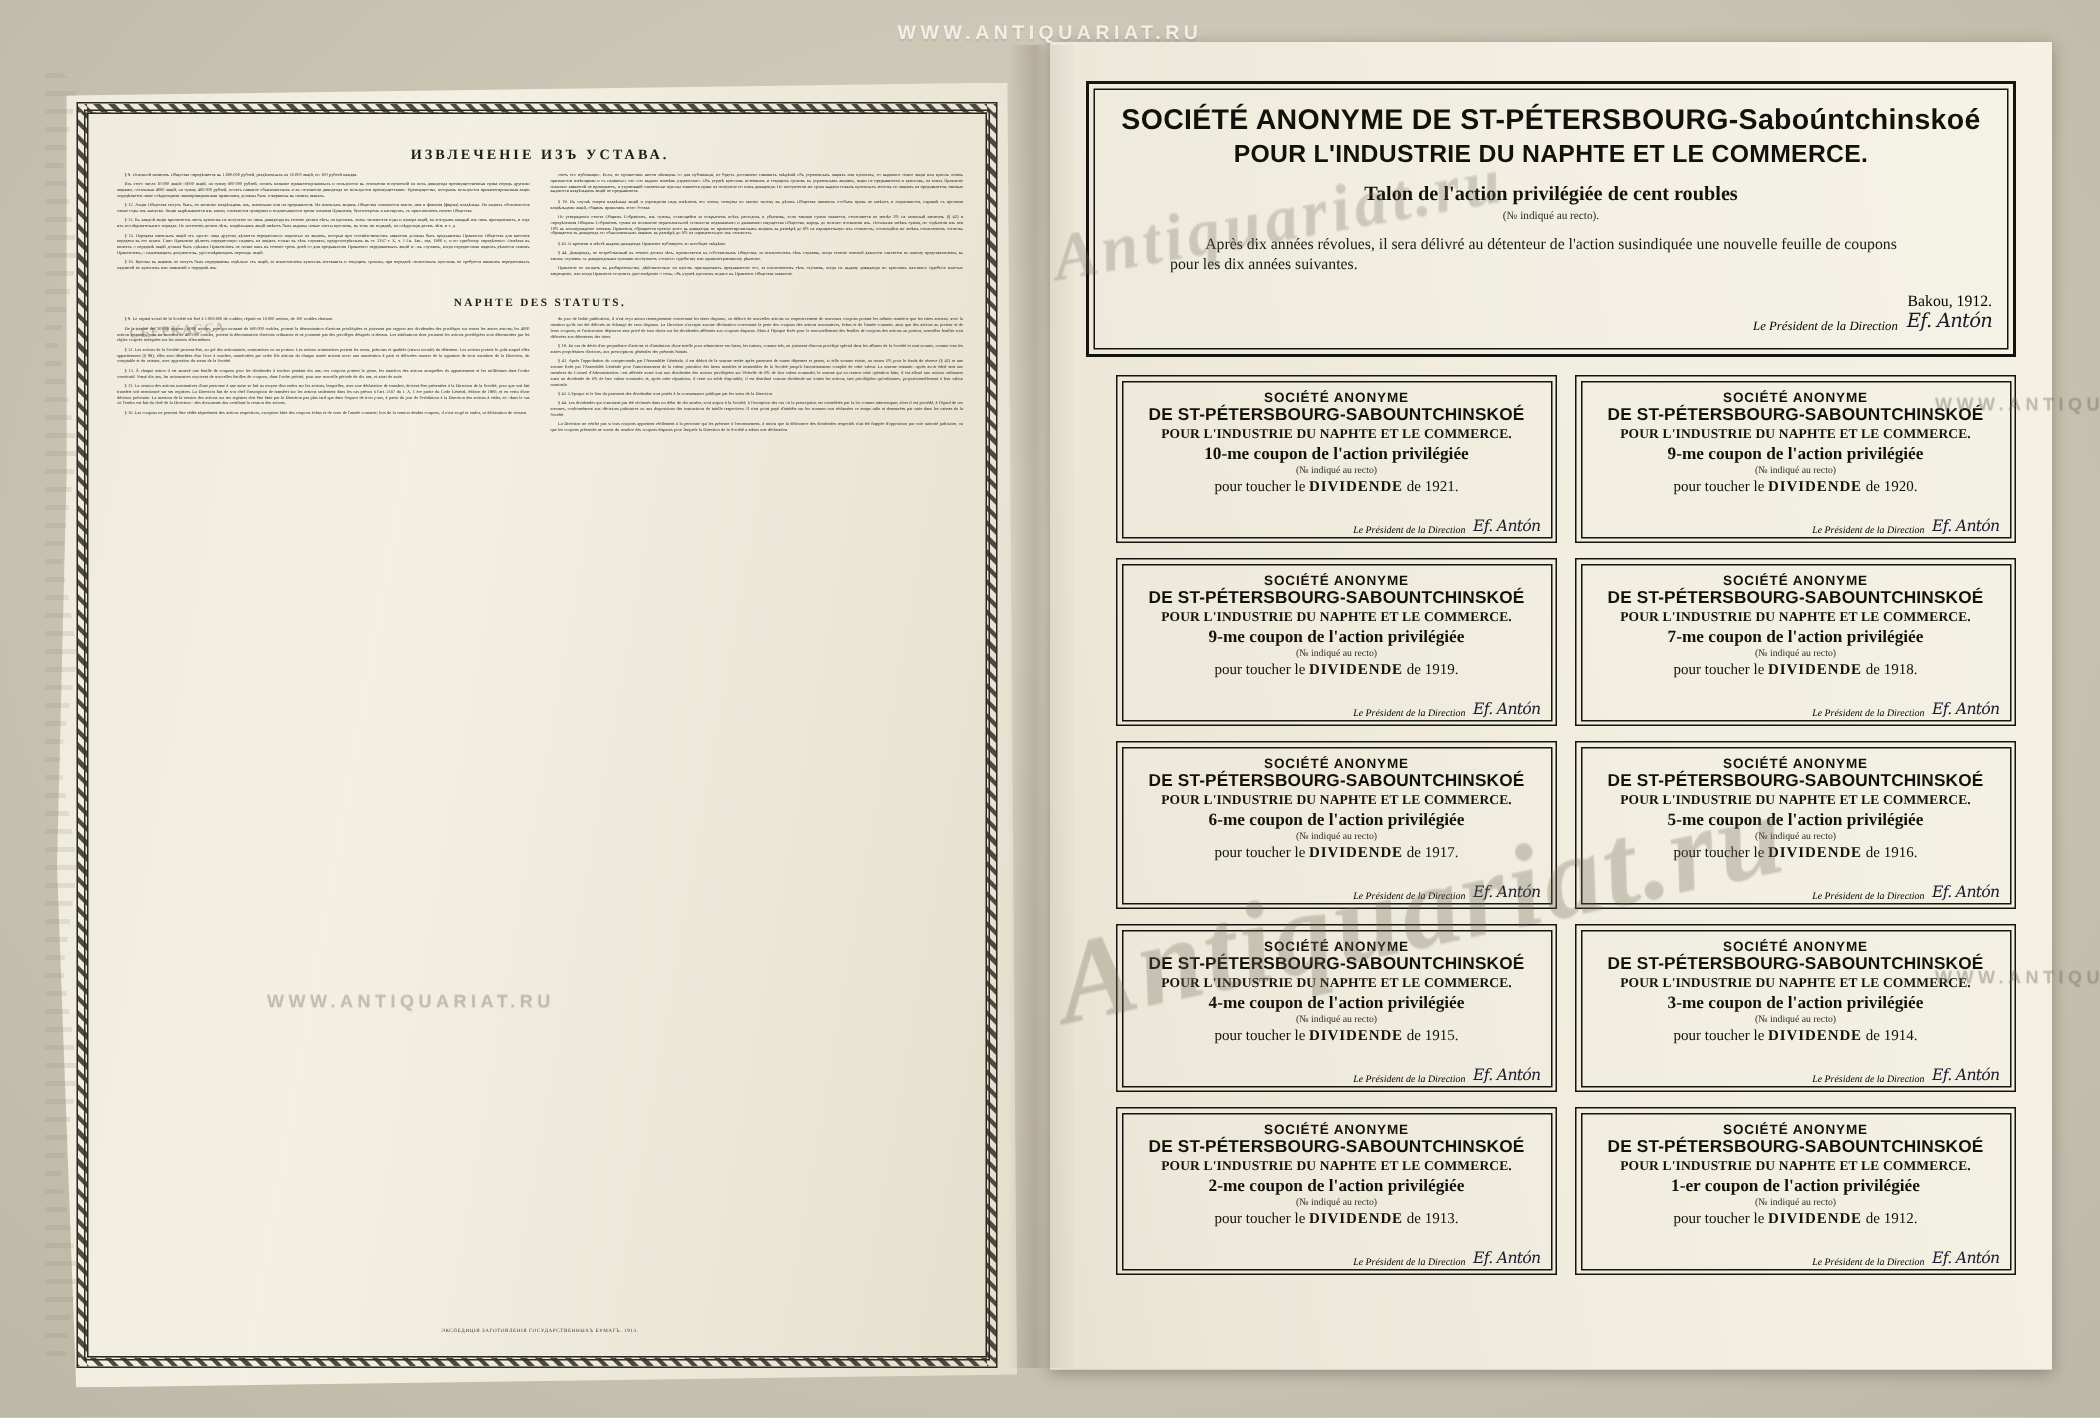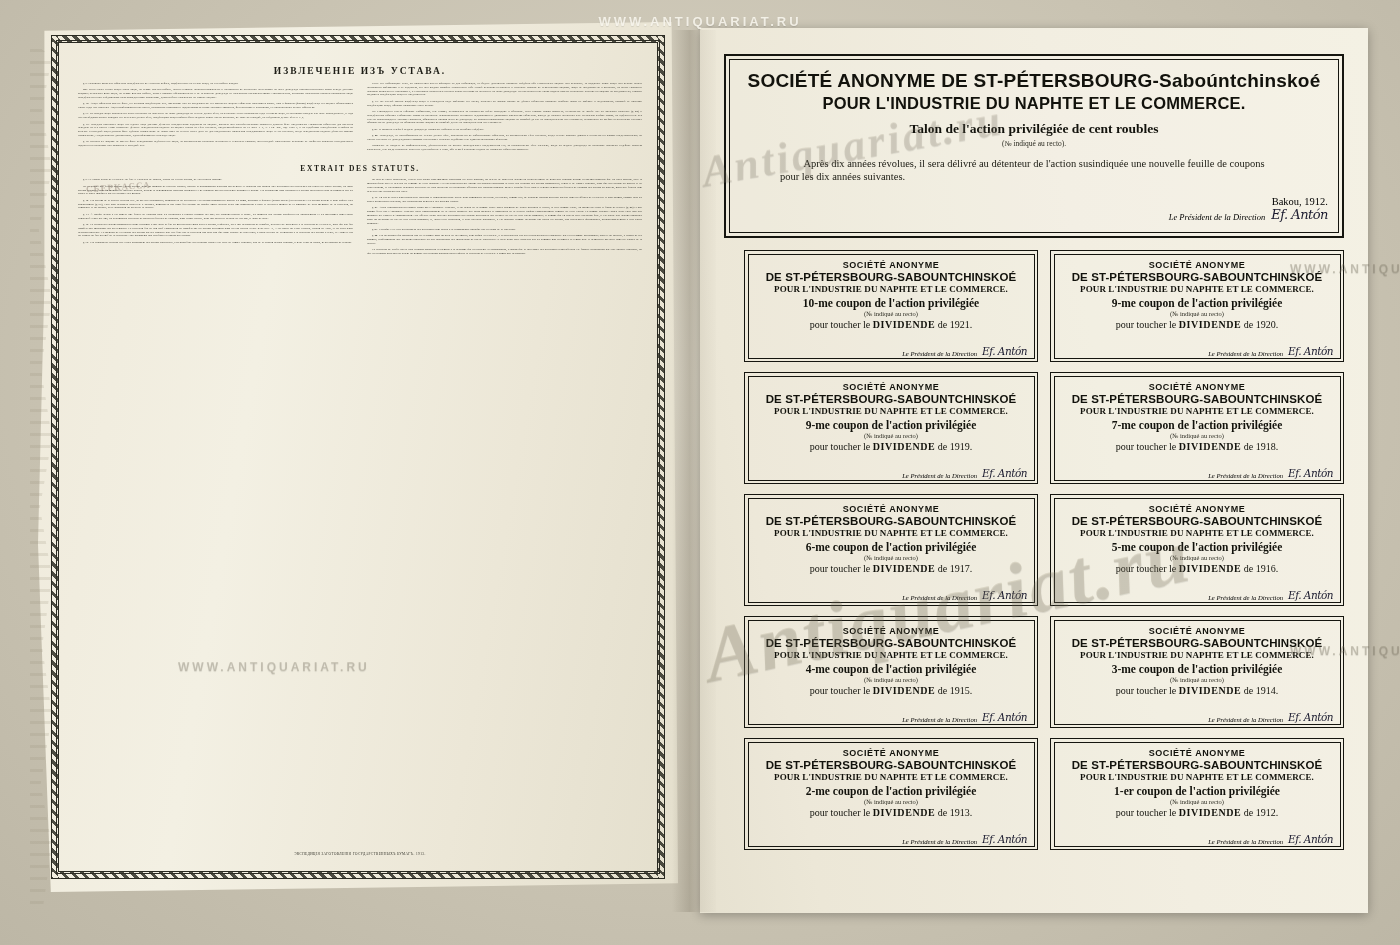--- a/index.html
+++ b/index.html
@@ -16,21 +16,21 @@
     background:
       radial-gradient(ellipse at 50% 40%, #d8d3c4 0%, #c9c3b2 60%, #bdb7a6 100%);
   }
   .paper{
     position:absolute;
     background:linear-gradient(180deg,#f2efe0 0%,#efeada 45%,#eae4d2 100%);
     box-shadow:0 2px 10px rgba(0,0,0,.28);
   }
   
   #left-leaf{
-    left:38px;top:22px;width:640px;height:870px;
+    left:38px;top:55px;width:640px;height:870px;
     background:linear-gradient(100deg,#efeadb 0%,#f3f0e3 35%,#ece7d7 70%,#e4dfcd 100%);
     clip-path:polygon(1% 1%,99% 0%,100% 99%,2% 100%,0% 60%,1% 30%);
   }
   #right-leaf{
     left:700px;top:28px;width:668px;height:885px;
     background:linear-gradient(260deg,#f4f1e4 0%,#f2eee1 40%,#ece7d7 85%,#e6e1d0 100%);
   }
   
   #fold{
     position:absolute;left:672px;top:30px;width:44px;height:882px;
@@ -219,21 +219,21 @@
         <div class="col minitext">
           <p>счетъ его публикацію. Если, по прошествіи шести мѣсяцевъ со дня публикаціи, не будетъ доставлено никакихъ свѣдѣній объ утраченныхъ акціяхъ или купонахъ, то выданное новое акціи или купонъ опіяхъ признаются имѣющими и съ надписью, что оно выдано взамѣнъ утраченнаго. Объ утратѣ купоновъ истекшихъ и текущихъ сроковъ къ утраченнымъ акціямъ, акціи не предъявители и купоновъ, на коихъ Правленіе показано заявленій не принимаетъ, и утратившій означенные купоны лишается права на полученіе по нимъ дивиденда. По наступленіи же срока выдачи новыхъ купонныхъ листовъ по акціямъ на предъявителя, таковые выдаются владѣльцамъ акцій не предъявителя.</p>
           <p>§ 19. Въ случаѣ смерти владѣльца акцій и учрежденія надъ имѣніемъ его опеки, опекуны по званію своему въ дѣлахъ Общества никакихъ особыхъ правъ не имѣютъ и подчиняются, наравнѣ съ прочими владѣльцами акцій, общимъ правиламъ этого Устава.</p>
           <p>По утвержденіи отчета Общимъ Собраніемъ, изъ суммы, остающейся за покрытіемъ всѣхъ расходовъ и убытковъ, если таковая сумма окажется, отчисляется не менѣе 5% на запасный капиталъ (§ 42) и опредѣленная Общимъ Собраніемъ сумма на погашеніе первоначальной стоимости недвижимаго и движимаго имущества Общества, впредь до полнаго погашенія ихъ. Остальная затѣмъ сумма, по отдѣленіи изъ нея 10% въ вознагражденіе членамъ Правленія, обращается премію всего въ дивидендъ по привилегированнымъ акціямъ въ размѣрѣ до 6% на нарицательную ихъ стоимость; остающійся же затѣмъ отчисленіемъ остатокъ обращается въ дивидендъ по обыкновеннымъ акціямъ въ размѣрѣ до 6% на нарицательную ихъ стоимость.</p>
           <p>§ 43. О времени и мѣстѣ выдачи дивиденда Правленіе публикуетъ во всеобщее свѣдѣніе.</p>
           <p>§ 44. Дивидендъ, не потребованный въ теченіе десяти лѣтъ, причисляется къ собственнымъ Общества, за исключеніемъ тѣхъ случаевъ, когда теченіе земской давности считается по какому представленіемъ; въ такихъ случаяхъ съ дивидендными суммами поступаютъ согласно судебному или административному рѣшенію.</p>
           <p>Правленіе не входитъ въ разбирательство, дѣйствительно ли купонъ принадлежитъ предъявителю его, за исключеніемъ тѣхъ случаевъ, когда на выдачу дивиденда по купонамъ наложено судебное властью запрещеніе, или когда Правленіе получитъ удостовѣреніе о томъ, объ утратѣ купоновъ подано въ Правленіе Общества заявленіе.</p>
         </div>
       </div>
 
-      <div class="sec-head">EXTRAIT DES STATUTS.</div>
+      <div class="sec-head">NAPHTE DES STATUTS.</div>
 
       <div class="cols">
         <div class="col minitext">
           <p>§ 9. Le capital social de la Société est fixé à 1.000.000 de roubles, réparti en 10.000 actions, de 100 roubles chacune.</p>
           <p>De la totalité des 10.000 actions—6000 actions, pour un montant de 600.000 roubles, portent la dénomination d'actions privilégiées et jouissent par rapport aux dividendes des privilèges sur toutes les autres actions; les 4000 actions restantes, pour un montant de 400.000 roubles, portent la dénomination d'actions ordinaires et ne jouissent pas des privilèges désignés ci-dessus. Les attributions dont jouissent les actions privilégiées sont déterminées par les règles ci-après indiquées sur les actions elles-mêmes.</p>
           <p>§ 12. Les actions de la Société peuvent être, au gré des actionnaires, nominatives ou au porteur. Les actions nominatives portent les noms, prénoms et qualités (raison sociale) du détenteur. Les actions portent le goût auquel elles appartiennent (§ 99), elles sont détachées d'un livre à souches, numérotées par ordre fils actions du chaque année suivent avoir une numération à parti et délivrées munies de la signature de trois membres de la Direction, du comptable et du caissier, avec apposition du sceau de la Société.</p>
           <p>§ 13. À chaque action il est annexé une feuille de coupons pour les dividendes à toucher pendant dix ans; ces coupons portent le genre, les numéros des actions auxquelles ils appartiennent et les millésimes dans l'ordre consécutif. Passé dix ans, les actionnaires reçoivent de nouvelles feuilles de coupons, dans l'ordre précité, pour une nouvelle période de dix ans, et ainsi de suite.</p>
           <p>§ 15. La cession des actions nominatives d'une personne à une autre se fait au moyen d'un endos sur les actions, lesquelles, avec une déclaration de transfert, doivent être présentées à la Direction de la Société, pour que soit fait transfert soit mentionné sur ses registres. La Direction fait de son chef l'inscription de transfert sur les actions seulement dans les cas prévus à l'art. 2167 du t. X, 1 ère partie du Code Général, édition de 1900, et en vertu d'une décision judiciaire. La mention de la cession des actions sur ses registres doit être faite par la Direction pas plus tard que dans l'espace de trois jours, à partir du jour de l'exhibition à la Direction des actions à céder, et—dans le cas où l'endos est fait du chef de la Direction—des documents dus certifiant la cession des actions.</p>
           <p>§ 16. Les coupons ne peuvent être cédés séparément des actions respectives, exception faite des coupons échus et de ceux de l'année courante; lors de la cession desdits coupons, il n'est exigé ni endos, ni déclaration de cession.</p>
         </div>

